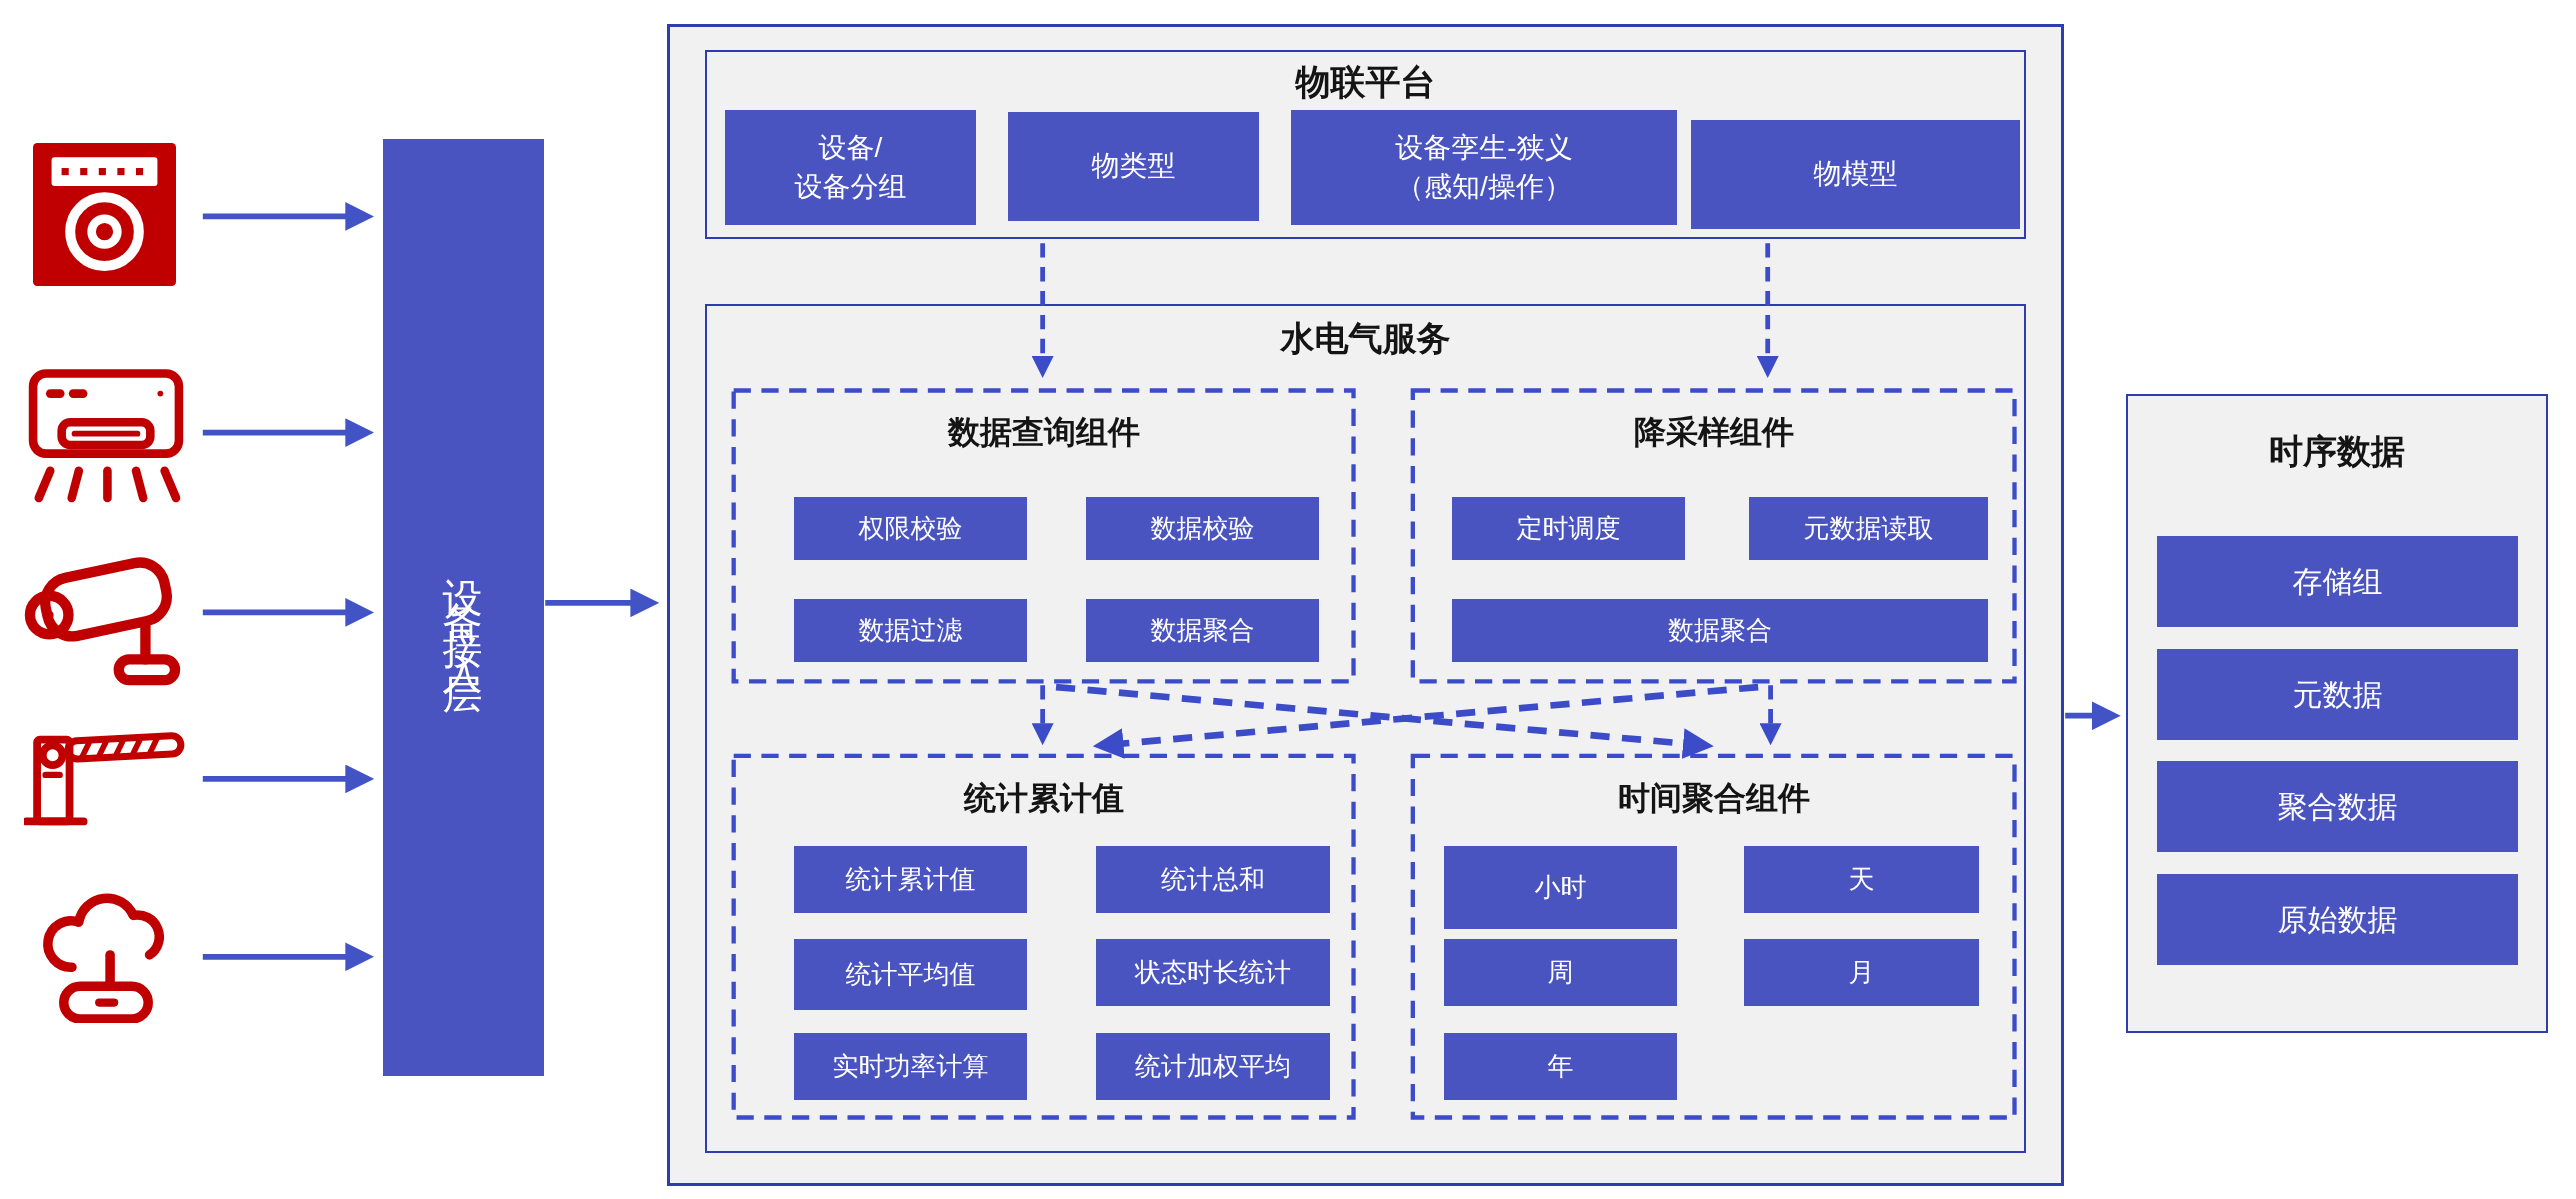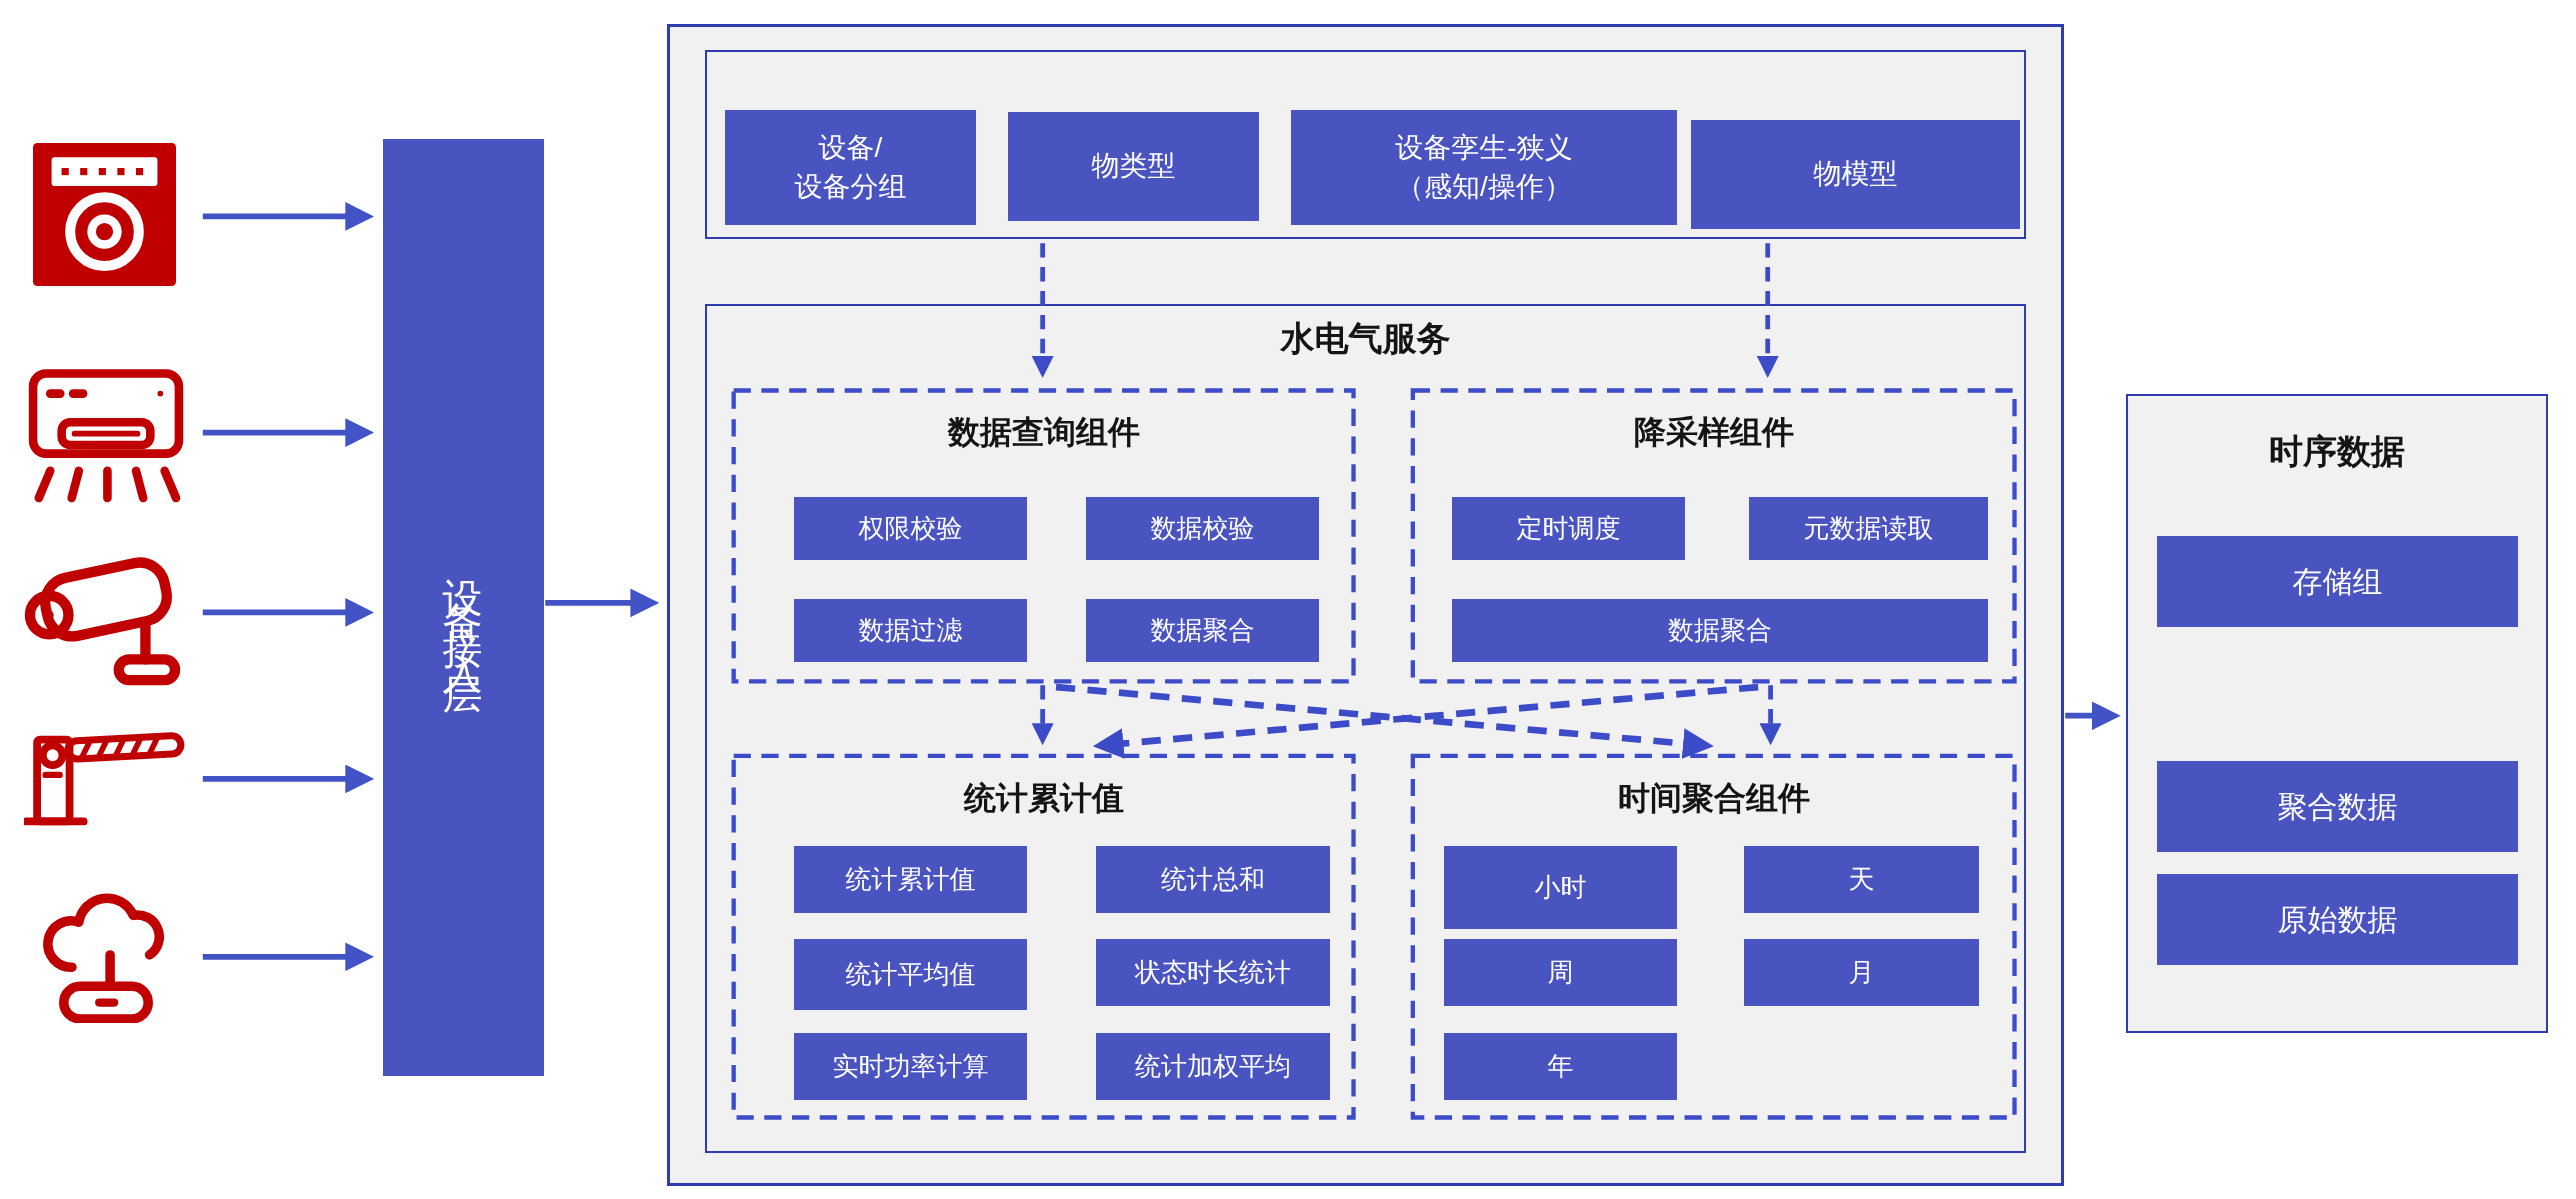--- a/index.html
+++ b/index.html
@@ -91,20 +91,21 @@
     </svg>
   </div>
 
   <div class="access">
     <span>设备接入层</span>
   </div>
 
   <div class="panel outer" style="left:667px;top:24px;width:1397px;height:1162px"></div>
 
   <div class="panel" style="left:705px;top:50px;width:1321px;height:189px"></div>
+  <div class="title" style="left:705px;top:59px;width:1321px;font-size:35px">物联平台</div>
 
   <div class="node" style="left:725px;top:110px;width:251px;height:115px;font-size:28px">
     <span>设备/</span>
     <span>设备分组</span>
   </div>
   <div class="node" style="left:1008px;top:112px;width:251px;height:109px;font-size:28px">
     <span>物类型</span>
     <span></span>
   </div>
   <div class="node" style="left:1291px;top:110px;width:386px;height:115px;font-size:28px">
@@ -178,20 +179,23 @@
       <span>月</span>
     </div>
   <div class="node" style="left:1444px;top:1033px;width:233px;height:67px;font-size:26px">
       <span>年</span>
     </div>
 
   <div class="panel" style="left:2126px;top:394px;width:422px;height:639px"></div>
   <div class="title" style="left:2126px;top:429px;width:422px;font-size:34px">时序数据</div>
   <div class="node" style="left:2157px;top:536px;width:361px;height:91px;font-size:30px">
       <span>存储组</span>
+    </div>
+  <div class="node" style="left:2157px;top:649px;width:361px;height:91px;font-size:30px">
+      <span>元数据</span>
     </div>
   <div class="node" style="left:2157px;top:761px;width:361px;height:91px;font-size:30px">
       <span>聚合数据</span>
     </div>
   <div class="node" style="left:2157px;top:874px;width:361px;height:91px;font-size:30px">
       <span>原始数据</span>
     </div>
 
   <svg class="overlay" viewBox="0 0 2693 1254">
     <defs>

